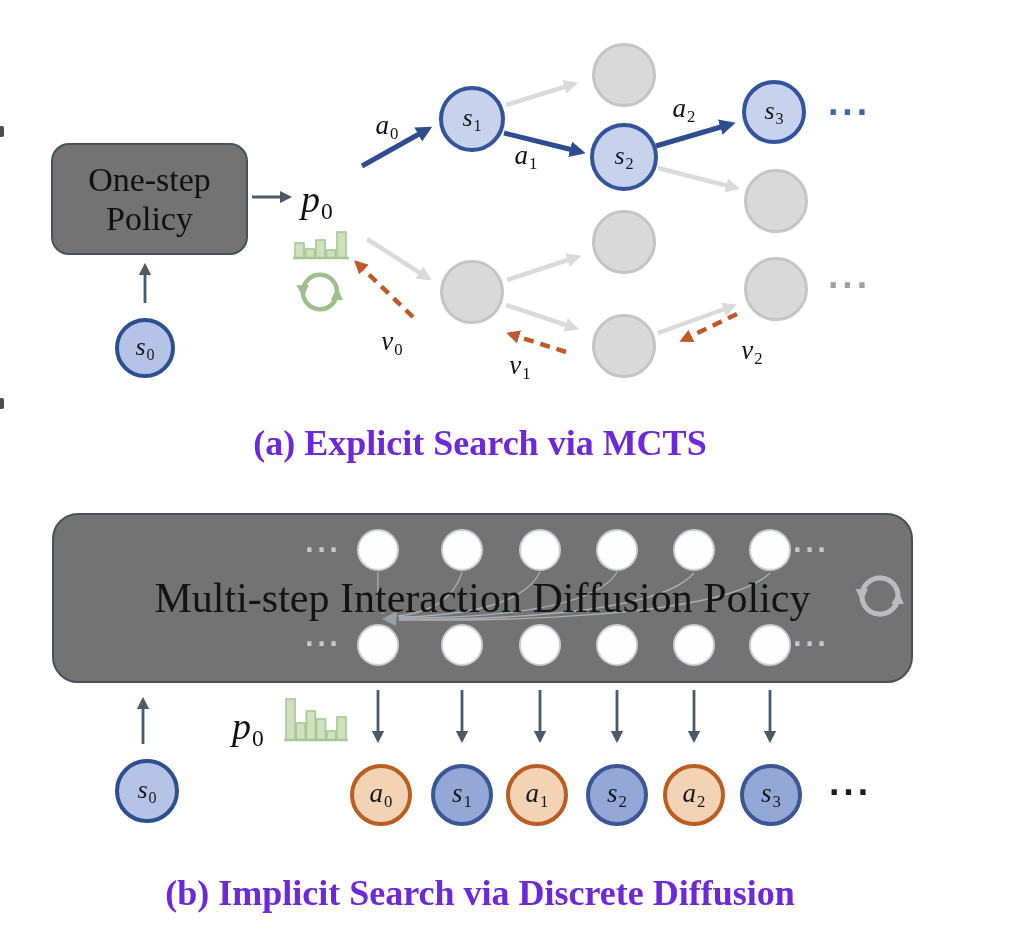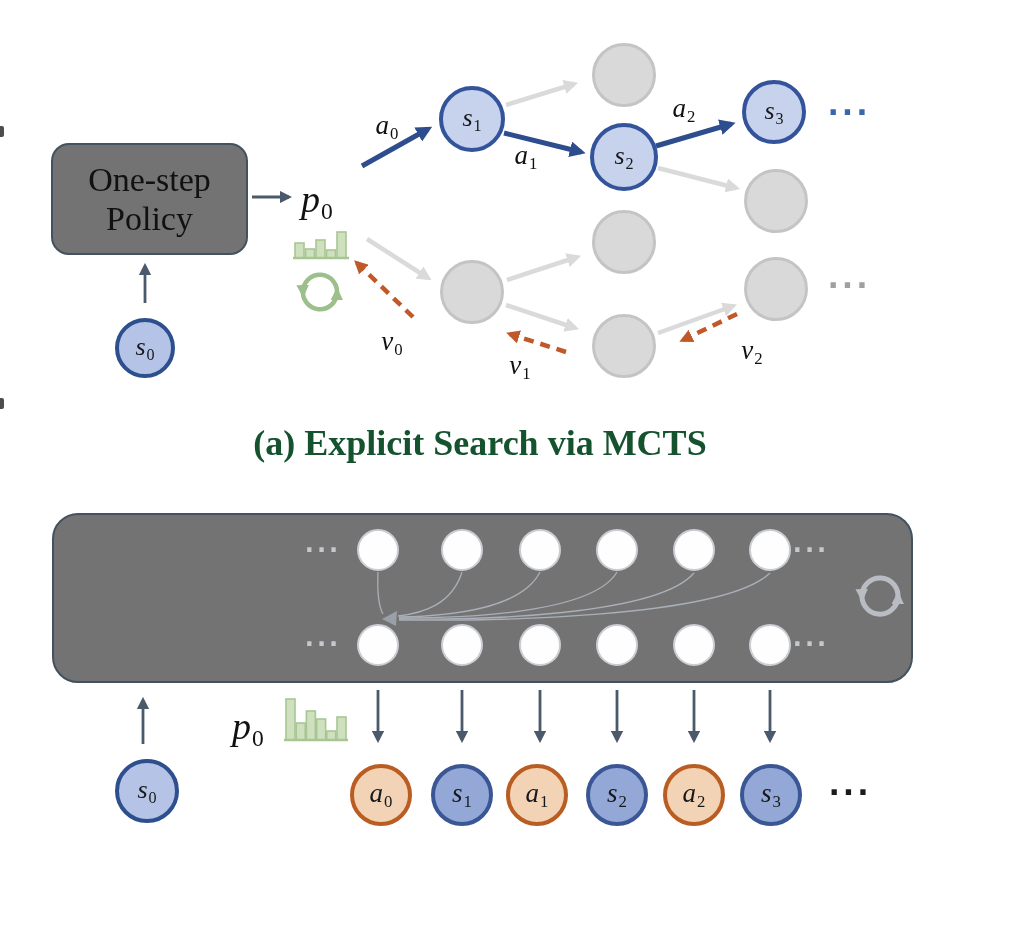--- a/index.html
+++ b/index.html
@@ -29,21 +29,21 @@
   .seq-action{background:#f3d3b5;border:4px solid #ba5d22;font-size:27px;}
 
   .mathlab{position:absolute;transform:translate(-50%,-50%);font-style:italic;color:#111;
            white-space:nowrap;}
   .mi{font-style:italic;}
   .msub{font-style:normal;font-size:0.62em;vertical-align:-0.28em;margin-left:1px;}
   .lab-27{font-size:27px;}
   .lab-38{font-size:38px;}
 
   .caption{position:absolute;left:0;width:960px;text-align:center;font-weight:bold;
-           font-size:36px;color:#14532d;}
+           font-size:36px;color:#6d28d9;}
   .cap-a{top:422px;}
   .cap-b{top:872px;}
 
   .dots{position:absolute;transform:translate(-50%,-50%);font-weight:bold;font-style:normal;
         letter-spacing:3px;font-family:"DejaVu Sans",sans-serif;}
   .dots-blue{color:#3a66ae;font-size:30px;}
   .dots-graya{color:#a0a0a0;font-size:30px;}
   .dots-box{color:#c5c9cf;font-size:24px;}
   .dots-black{color:#1a1a1a;font-size:30px;}
 
@@ -225,20 +225,21 @@
     <div class="node wc" style="left:519px;top:624px;"></div>
     <div class="node wc" style="left:596px;top:624px;"></div>
     <div class="node wc" style="left:673px;top:624px;"></div>
     <div class="node wc" style="left:749px;top:624px;"></div>
 
     <div class="dots dots-box" style="left:323px;top:550px;">···</div>
     <div class="dots dots-box" style="left:811px;top:550px;">···</div>
     <div class="dots dots-box" style="left:323px;top:644px;">···</div>
     <div class="dots dots-box" style="left:811px;top:644px;">···</div>
 
+    <div class="box-b-label">Multi-step Interaction Diffusion Policy</div>
 
     <div class="mathlab lab-38" style="left:248px;top:728px;">
       <span class="mi">p</span><span class="msub">0</span>
     </div>
 
     <div class="node state-s0" style="left:115px;top:759px;width:64px;height:64px;">
       <span><span class="mi">s</span><span class="msub">0</span></span>
     </div>
 
     <div class="node seq-action" style="left:350px;top:764px;width:62px;height:62px;">
@@ -255,14 +256,15 @@
     </div>
     <div class="node seq-action" style="left:663px;top:764px;width:62px;height:62px;">
       <span><span class="mi">a</span><span class="msub">2</span></span>
     </div>
     <div class="node seq-state" style="left:740px;top:764px;width:62px;height:62px;">
       <span><span class="mi">s</span><span class="msub">3</span></span>
     </div>
 
     <div class="dots dots-black" style="left:850px;top:792px;">···</div>
 
+    <div class="caption cap-b">(b) Implicit Search via Discrete Diffusion</div>
   </div>
 </div>
 
 </body></html>

